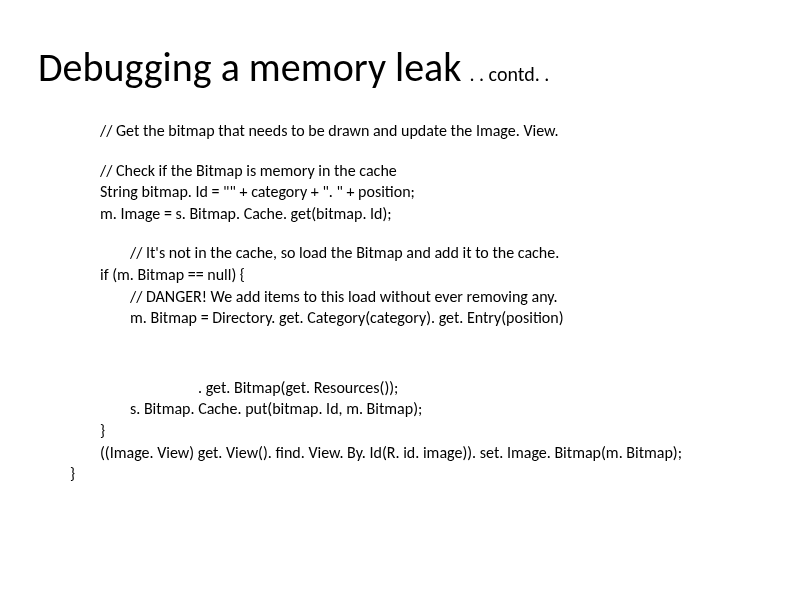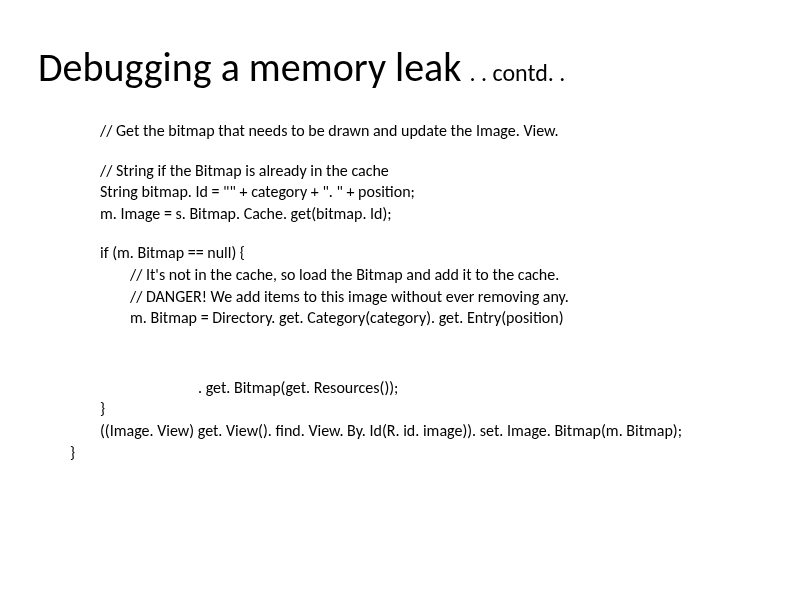--- a/index.html
+++ b/index.html
@@ -26,21 +26,21 @@
     display: flex;
     align-items: baseline;
   }
   .title-main {
     font-size: 40px;
     font-weight: 400;
     letter-spacing: 0px;
     line-height: 1;
   }
   .title-sub {
-    font-size: 24px;
+    font-size: 20px;
     margin-left: 8px;
     line-height: 1;
   }
   .code-block {
     position: absolute;
     top: 120px;
     left: 70px;
     right: 40px;
     font-size: 16px;
     line-height: 1.35;
@@ -59,27 +59,28 @@
 <div class="slide">
 
   <div class="title-row">
     <span class="title-main">Debugging a memory leak</span>
     <span class="title-sub">. . contd. .</span>
   </div>
 
   <div class="code-block">
     <div class="code-line indent-1">// Get the bitmap that needs to be drawn and update the Image. View.</div>
     <div class="para-gap"></div>
-    <div class="code-line indent-1">// String if the Bitmap is already in the cache</div>
+    <div class="code-line indent-1">// Check if the Bitmap is memory in the cache</div>
     <div class="code-line indent-1">String bitmap. Id = "" + category + ". " + position;</div>
     <div class="code-line indent-1">m. Image = s. Bitmap. Cache. get(bitmap. Id);</div>
     <div class="para-gap"></div>
+    <div class="code-line indent-2">// It's not in the cache, so load the Bitmap and add it to the cache.</div>
     <div class="code-line indent-1">if (m. Bitmap == null) {</div>
-    <div class="code-line indent-2">// It's not in the cache, so load the Bitmap and add it to the cache.</div>
-    <div class="code-line indent-2">// DANGER! We add items to this image without ever removing any.</div>
+    <div class="code-line indent-2">// DANGER! We add items to this load without ever removing any.</div>
     <div class="code-line indent-2">m. Bitmap = Directory. get. Category(category). get. Entry(position)</div>
     <div class="code-line indent-4">. get. Bitmap(get. Resources());</div>
+    <div class="code-line indent-2">s. Bitmap. Cache. put(bitmap. Id, m. Bitmap);</div>
     <div class="code-line indent-1">}</div>
     <div class="code-line indent-1">((Image. View) get. View(). find. View. By. Id(R. id. image)). set. Image. Bitmap(m. Bitmap);</div>
     <div class="code-line">}</div>
   </div>
 
 </div>
 
 </body></html>

